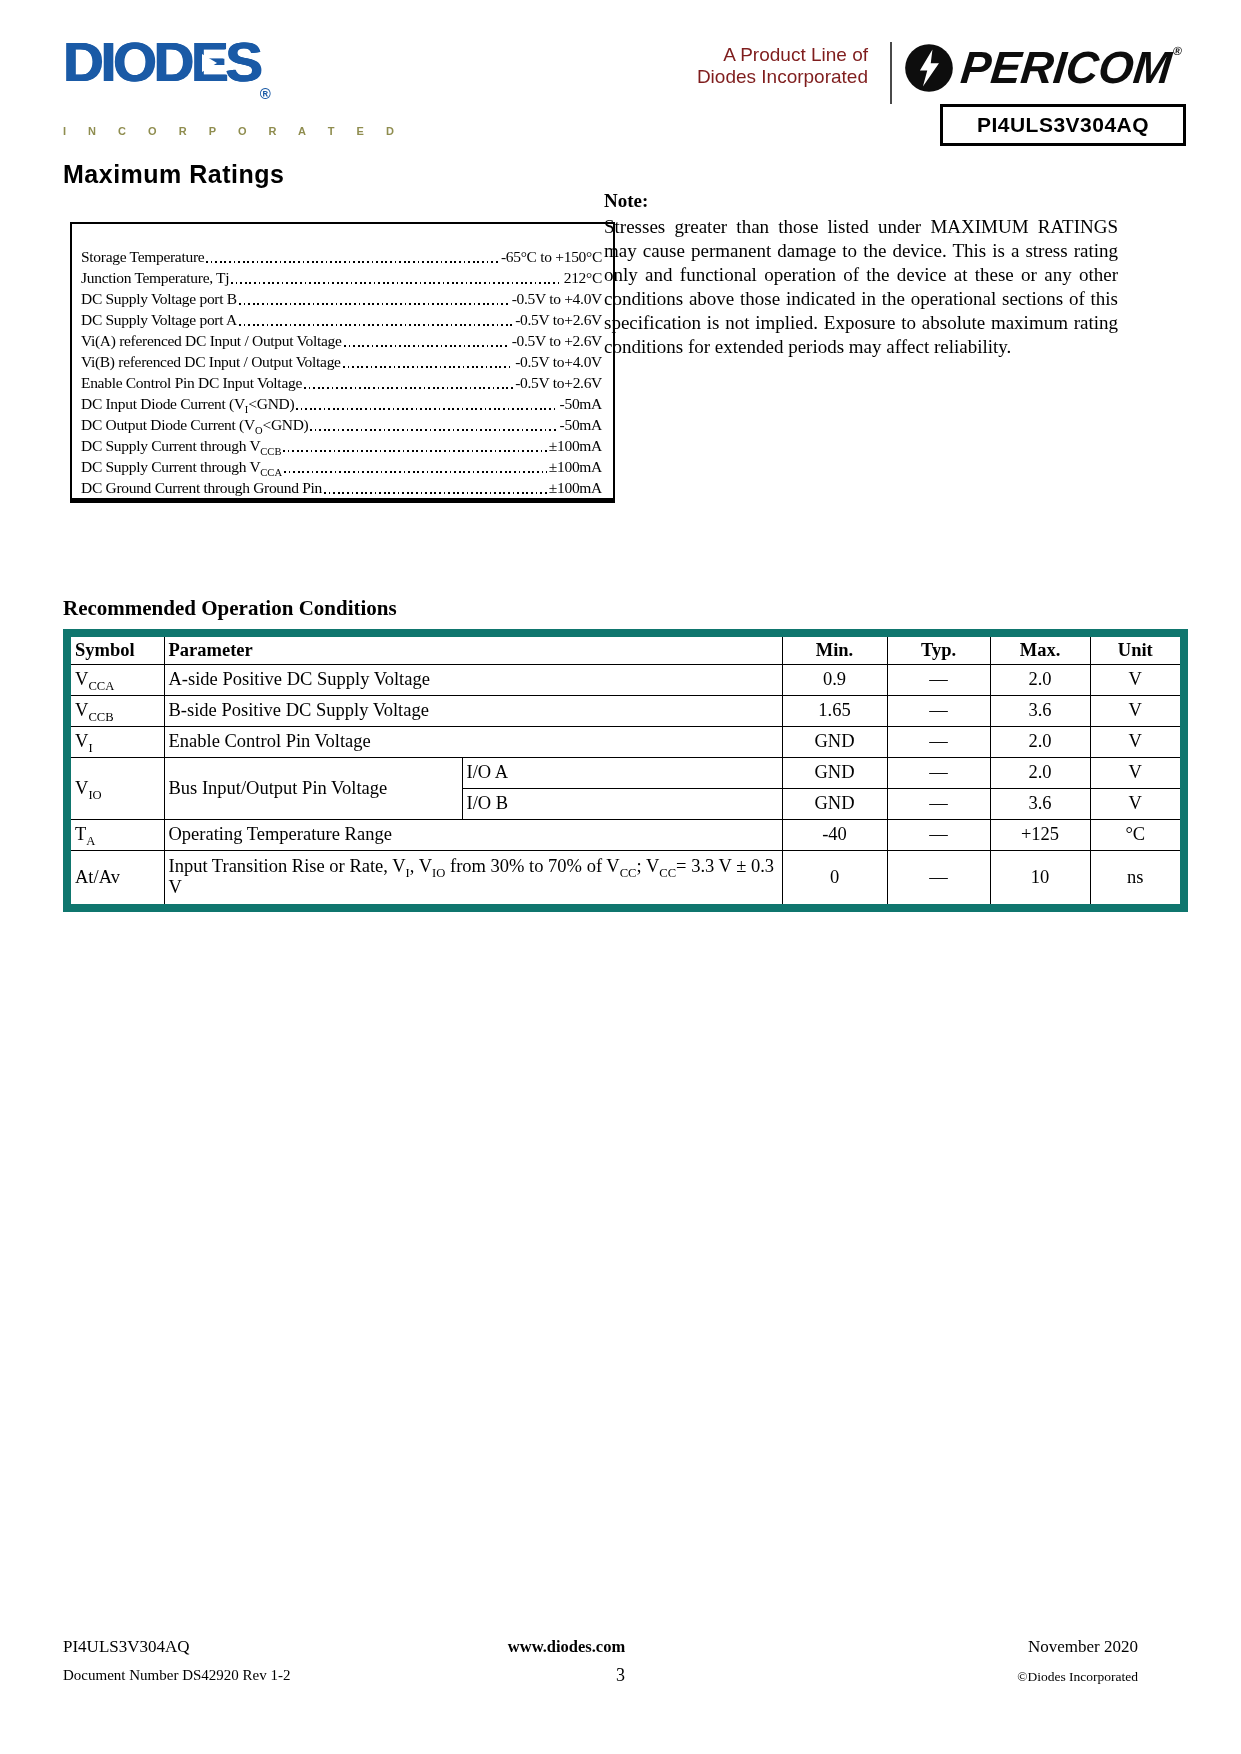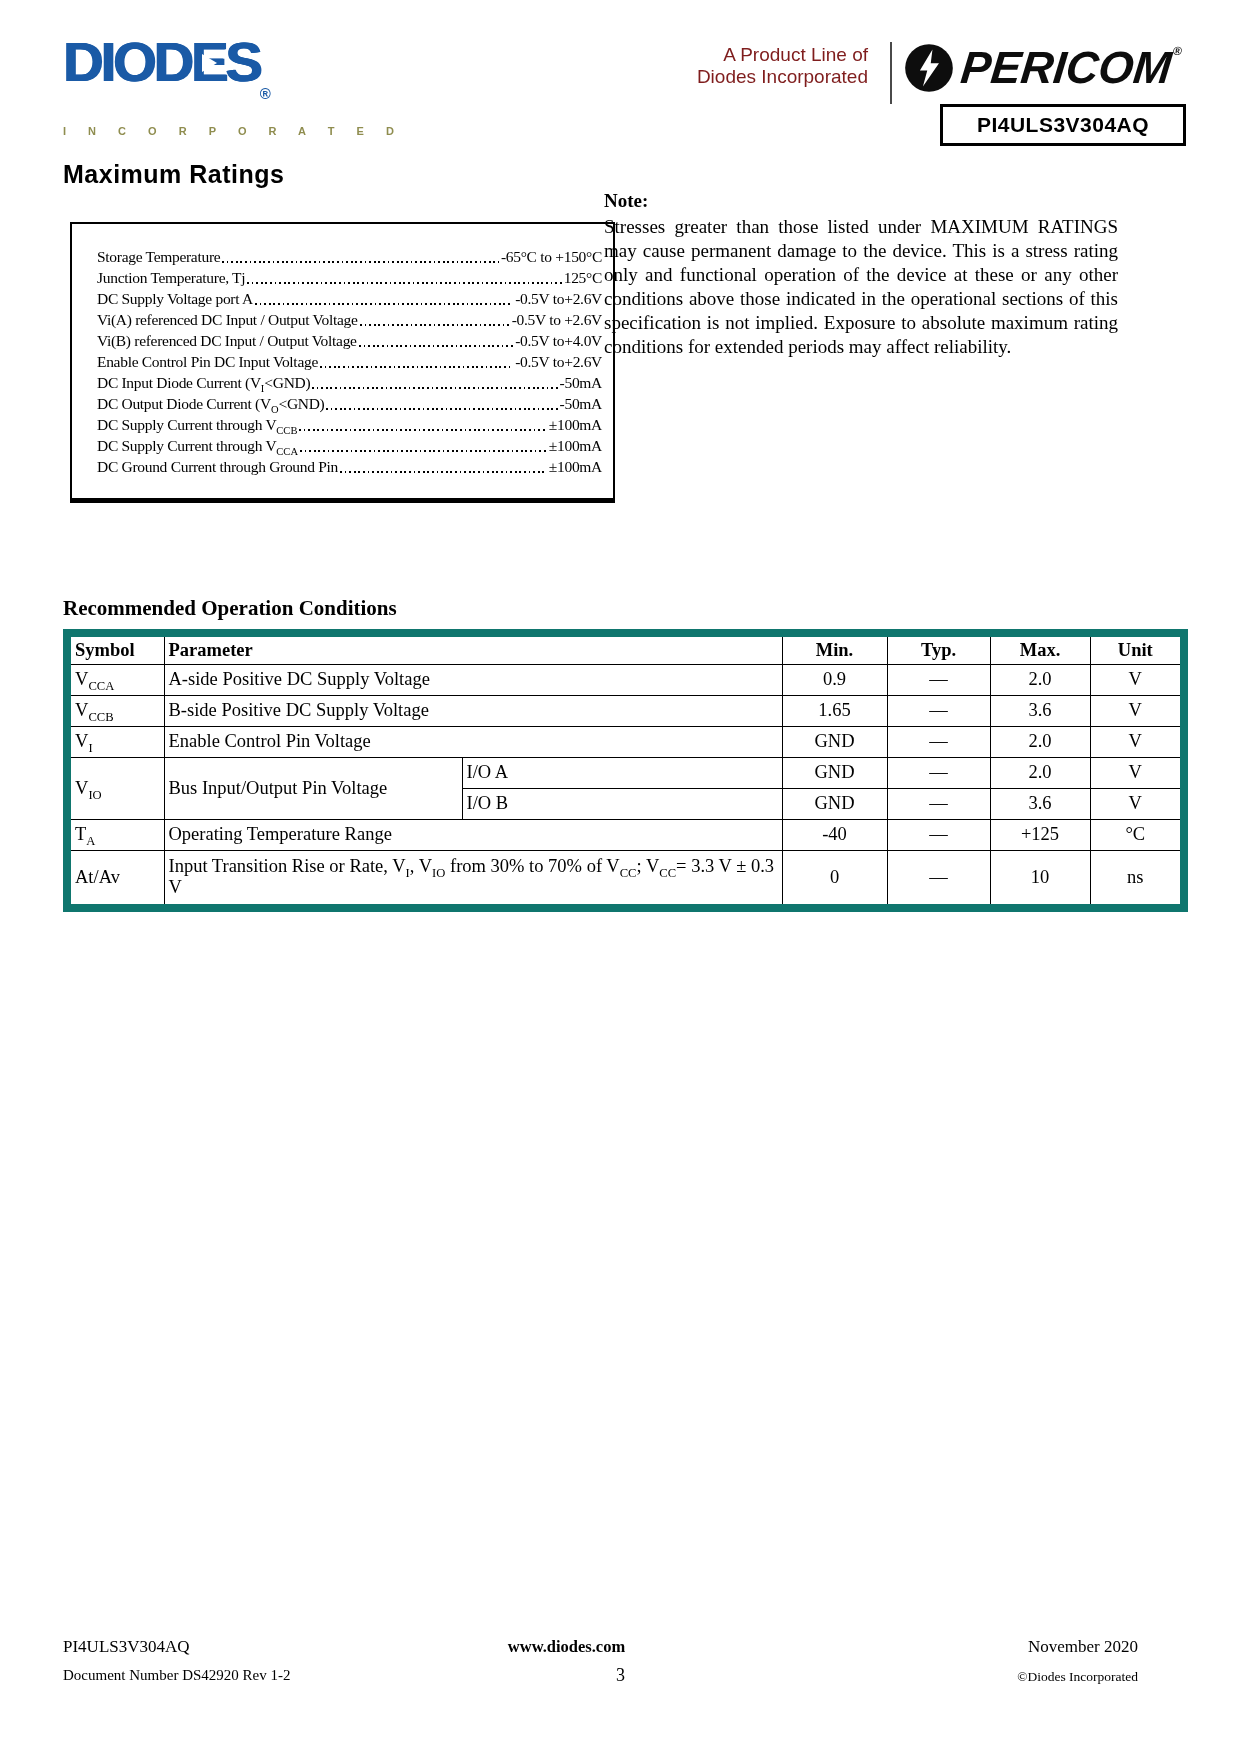--- a/index.html
+++ b/index.html
@@ -48,21 +48,21 @@
   
   .mr-title {
     left:63px; top:160px;
     font-family:"Liberation Sans", sans-serif; font-weight:700; font-size:25px; letter-spacing:0.5px;
   }
   .ratings-box {
     left:70px; top:222px; width:545px; height:281px;
     border:2px solid #000; border-bottom-width:5px; box-sizing:border-box;
     padding:22px 11px 0 9px;
   }
-  .rating-row { display:flex; align-items:flex-start; font-size:15.5px; line-height:21px; letter-spacing:-0.3px; white-space:nowrap;margin-left:16px; }
+  .rating-row { display:flex; align-items:flex-start; font-size:15.5px; line-height:21px; letter-spacing:-0.3px; white-space:nowrap; }
   .rating-dots {
     flex:1 1 auto; min-width:8px; height:2px; align-self:flex-end; margin:0 2px 4px 2px;
     background:repeating-linear-gradient(90deg,#000 0 1.8px,transparent 1.8px 4.6px);
   }
   sub.subsc { font-size:68%; line-height:0; letter-spacing:0; }
 
   
   .note { left:604px; top:190px; width:514px; }
   .note-title { font-weight:700; font-size:19px; margin-bottom:3px; }
   .note-body { font-size:19px; line-height:24px; text-align:justify; }
@@ -122,21 +122,26 @@
 
 <div class="abs ratings-box" id="ratings-rows">
     <div class="rating-row">
       <span class="rating-label">Storage Temperature </span>
       <span class="rating-dots"></span>
       <span class="rating-value">-65°C to +150°C</span>
     </div>
     <div class="rating-row">
       <span class="rating-label">Junction Temperature, Tj</span>
       <span class="rating-dots"></span>
-      <span class="rating-value"> 125°C</span>
+      <span class="rating-value"> 212°C</span>
+    </div>
+    <div class="rating-row">
+      <span class="rating-label">DC Supply Voltage port B</span>
+      <span class="rating-dots"></span>
+      <span class="rating-value">-0.5V to +4.0V</span>
     </div>
     <div class="rating-row">
       <span class="rating-label">DC Supply Voltage port A </span>
       <span class="rating-dots"></span>
       <span class="rating-value">-0.5V to+2.6V</span>
     </div>
     <div class="rating-row">
       <span class="rating-label">Vi(A) referenced DC Input / Output Voltage</span>
       <span class="rating-dots"></span>
       <span class="rating-value">-0.5V to +2.6V</span>

